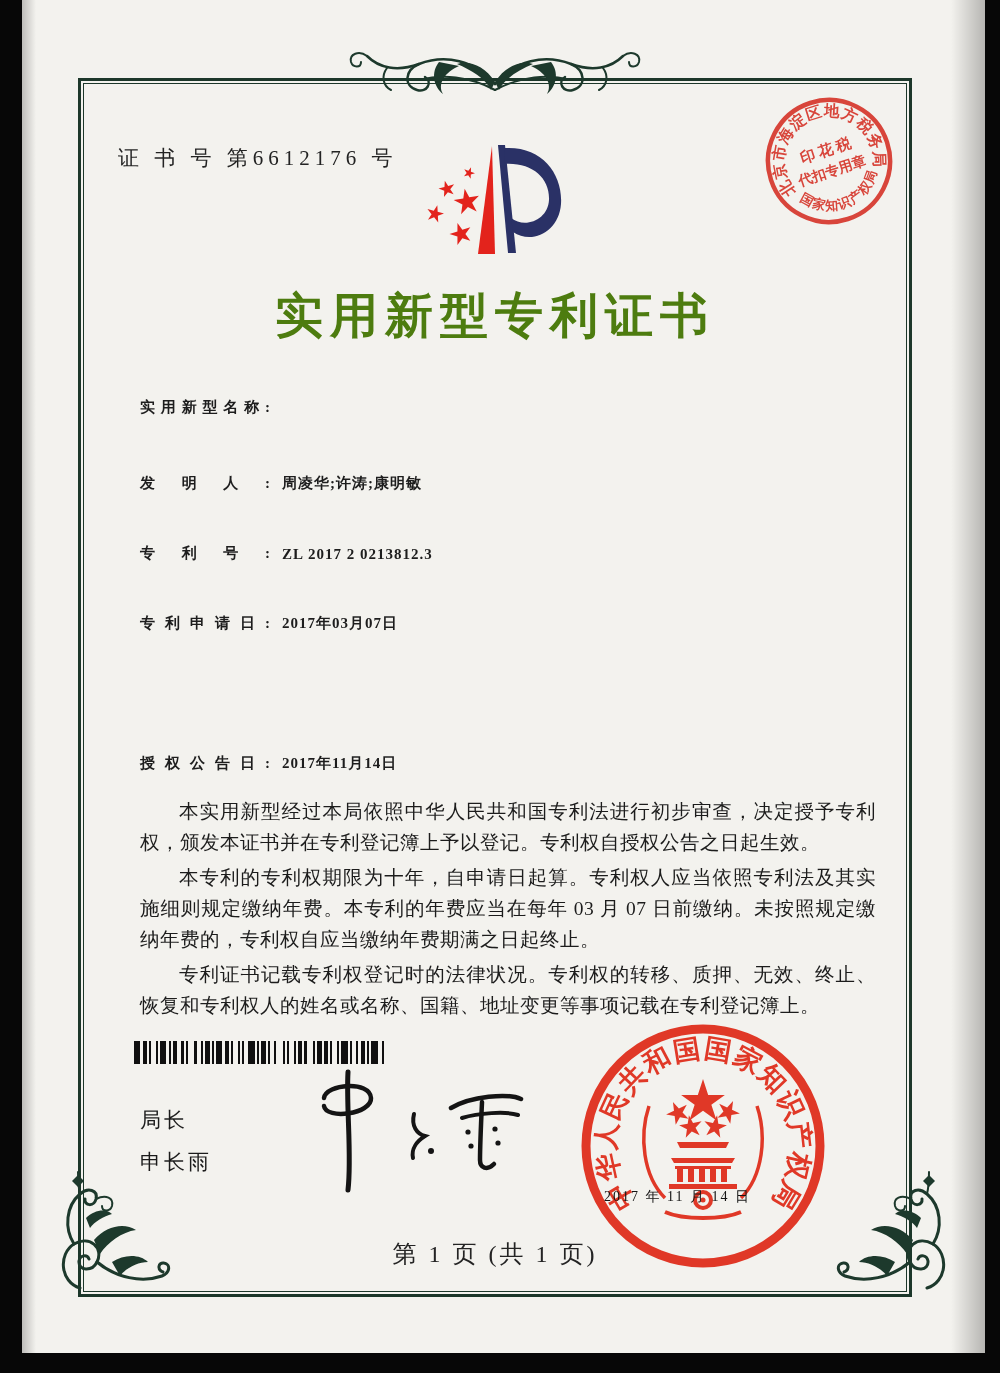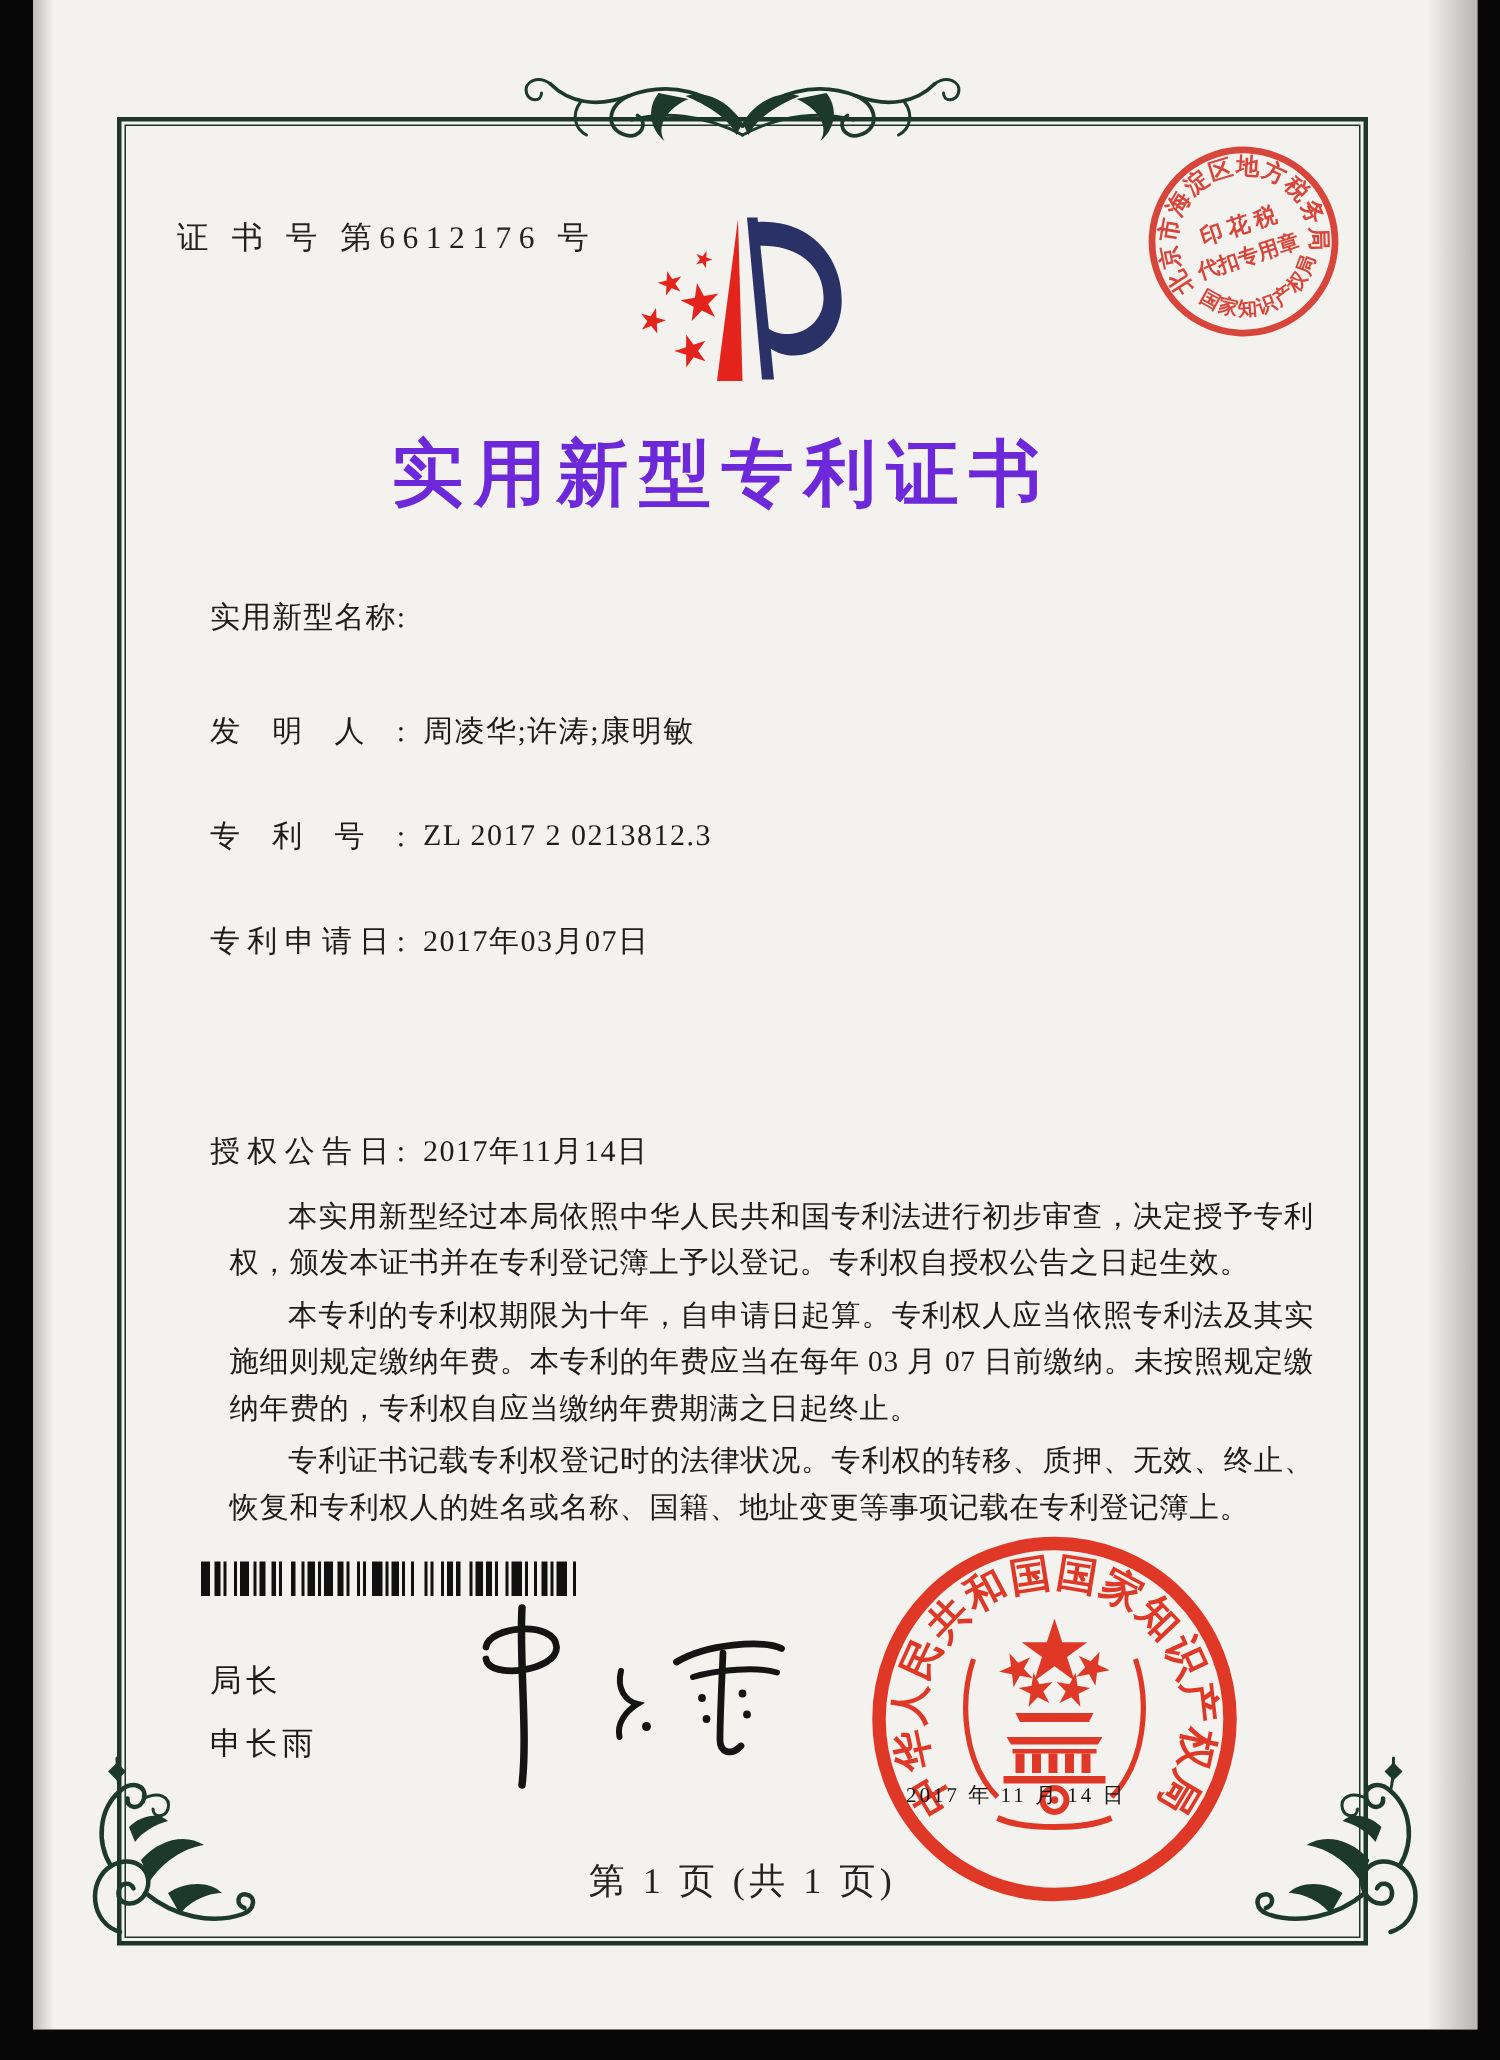--- a/index.html
+++ b/index.html
@@ -36,42 +36,42 @@
   .orn-bl{left:28px;top:1170px;}
   .orn-br{left:800px;top:1170px;}
 
   .cert-no{
     position:absolute;left:96px;top:144px;
     font-size:21px;letter-spacing:5px;color:#232323;
   }
   .logo{position:absolute;left:388px;top:126px;}
 
   .title{
-    position:absolute;left:42px;top:284px;width:834px;
+    position:absolute;left:56px;top:284px;width:834px;
     text-align:center;font-size:48px;font-weight:700;
-    letter-spacing:7px;color:#6d28d9;
+    letter-spacing:7px;color:#4d7c0f;
   }
 
   .field{
-    position:absolute;left:118px;display:flex;align-items:center;
-    font-size:20px;color:#1d1d1d;white-space:nowrap;
+    position:absolute;left:118px;display:flex;align-items:flex-end;
+    font-size:15px;color:#1d1d1d;white-space:nowrap;font-weight:bold;
   }
   .field .lbl{
     display:inline-block;width:130px;
     text-align:justify;text-align-last:justify;
   }
   .field .val{margin-left:12px;letter-spacing:1px;}
   .f0{top:398px}.f1{top:474px}.f2{top:544px}.f3{top:614px}.f4{top:684px}.f5{top:754px}
 
   .body-text{
     position:absolute;left:118px;top:796px;width:736px;
     font-size:19.5px;line-height:31px;color:#1c1c1c;
     text-align:justify;letter-spacing:.5px;
   }
-  .body-text p{margin:0 0 4px 13px;text-indent:2em;}
+  .body-text p{margin:0 0 4px 0;text-indent:2em;}
 
   .barcode{
     position:absolute;left:112px;top:1041px;width:253px;height:23px;
     display:flex;
   }
   .barcode span{height:100%;}
   .bc-bar{background:#101010;}
   .bc-space{background:transparent;}
 
   .signer{

